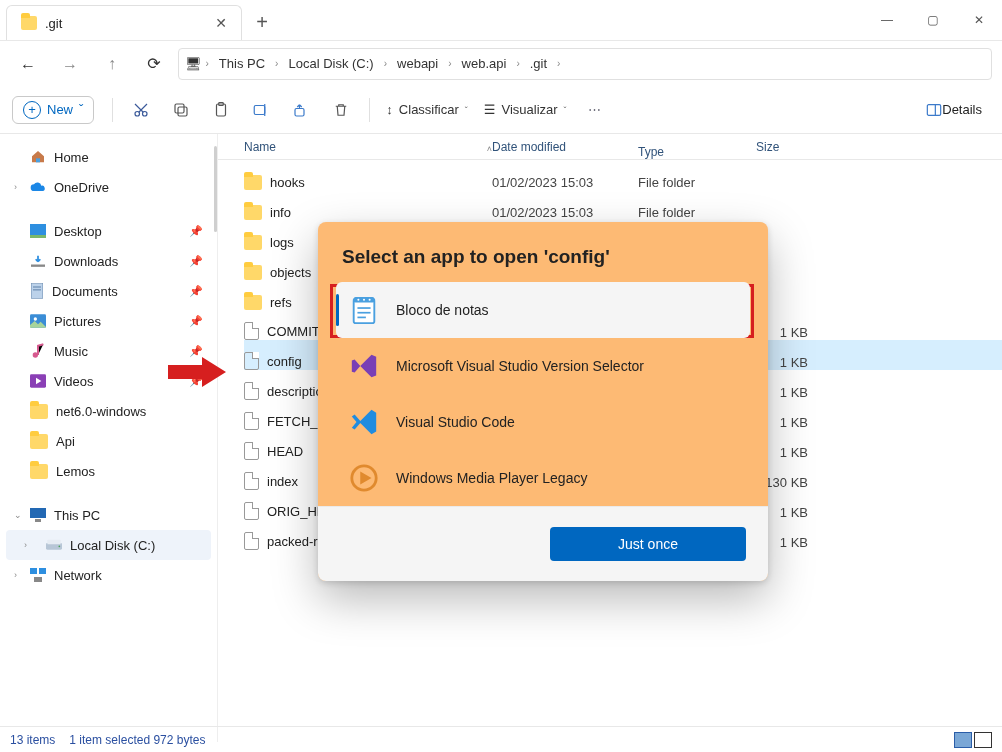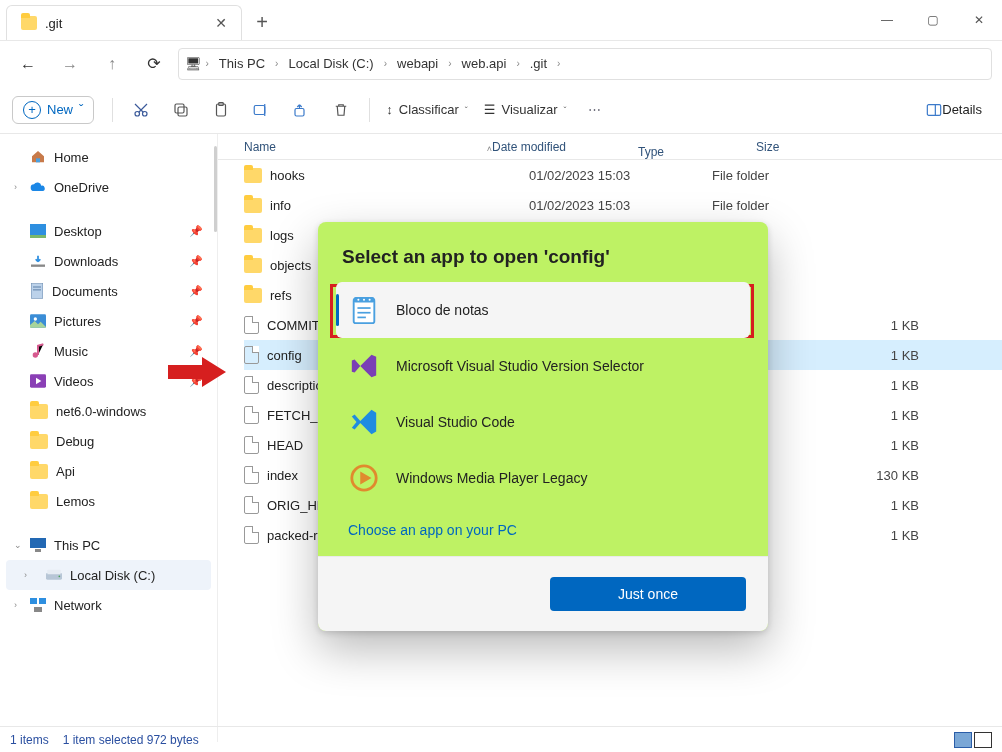--- a/index.html
+++ b/index.html
@@ -47,21 +47,21 @@
     .navgap { height: 14px; }
     .navgroup { position: relative; }
 
     .content { flex: 1; position: relative; display: flex; flex-direction: column; }
     .cols { height: 26px; display: flex; align-items: center; border-bottom: 1px solid #e8e8e8; font-size: 12px; color: #31537a; padding-left: 26px; }
     .col-name { width: 248px; display:flex; align-items:flex-end; }
     .col-date { width: 146px; }
     .col-type { width: 118px; margin-top: 10px; }
     .col-size { flex: 1; }
     .filelist { flex: 1; padding-left: 26px; }
-    .row { height: 30px; display: flex; align-items: center; gap: 37px; }
+    .row { height: 30px; display: flex; align-items: flex-end; }
     .row.sel { background: #d6eefe; }
     .c-name { width: 248px; display: flex; align-items: center; gap: 8px; }
     .c-date { width: 146px; color: #444; }
     .c-type { width: 118px; color: #444; }
     .c-size { width: 60px; text-align: right; color: #444; padding-right: 8px; }
 
     
     .status { position: absolute; left: 0; right: 0; bottom: 0; height: 26px; border-top: 1px solid #e8e8e8; display: flex; align-items: center; padding: 0 10px; gap: 14px; font-size: 12px; color: #2a4fa0; }
     .viewicons { margin-left: auto; display: flex; gap: 2px; }
     .vic { width: 18px; height: 16px; border: 1px solid #333; }
@@ -74,21 +74,21 @@
     .file-ic { width: 15px; height: 18px; border: 1.2px solid #999; border-radius: 2px; display:inline-block; position:relative; }
     .file-ic::after { content:""; position:absolute; right:-1px; top:-1px; width:6px; height:6px; background:#fff; border-left:1.2px solid #999; border-bottom:1.2px solid #999; }
 
     .sort-caret { font-size: 9px; color:#888; }
 
     
     .anno-arrow { position: absolute; left: 168px; top: 357px; z-index: 5; }
     .anno-arrow svg { display:block; }
 
     
-    .dialog { position: absolute; left: 318px; top: 222px; width: 450px; background: #bef264; border-radius: 8px; box-shadow: 0 18px 46px rgba(0,0,0,.28), 0 2px 6px rgba(0,0,0,.15); z-index: 10; padding: 0; }
+    .dialog { position: absolute; left: 318px; top: 222px; width: 450px; background: #fdba74; border-radius: 8px; box-shadow: 0 18px 46px rgba(0,0,0,.28), 0 2px 6px rgba(0,0,0,.15); z-index: 10; padding: 0; }
     .dialog h1 { font-size: 19px; font-weight: 600; padding: 24px 24px 14px; }
     .appopts { padding: 0 18px; }
     .appopt { display: flex; align-items: center; gap: 16px; height: 56px; padding: 0 12px; border-radius: 6px; position: relative; }
     .appopt.first { background: #f5f5f5; }
     .appopt.first::before { content:""; position:absolute; left:0; top:12px; bottom:12px; width:3px; background:#0067c0; border-radius:2px; }
     .appopt .appic { width: 32px; height: 32px; display:flex; align-items:center; justify-content:center; }
     .appopt .label { font-size: 14px; color: #222; text-align: center; }
     .chooselink { display:block; padding: 16px 30px 18px; color: #0067c0; font-size: 14px; }
     .dialog-foot { background: #f5f5f5; border-top: 1px solid #eaeaea; padding: 20px 22px; border-radius: 0 0 8px 8px; position: relative; }
     .justonce { float: right; width: 196px; height: 34px; background: #0067c0; color: #fff; border: none; border-radius: 4px; font-size: 14px; }
@@ -267,24 +267,20 @@
         </svg>
         <span>Videos</span>
         <span class="pin">📌</span>
       </div>
     <div class="navitem sm">
         <span class="folder-ic"></span>
         <span>net6.0-windows</span>
       </div>
     <div class="navitem sm">
         <span class="folder-ic"></span>
-        <span>Debug</span>
-      </div>
-    <div class="navitem sm">
-        <span class="folder-ic"></span>
         <span>Api</span>
       </div>
     <div class="navitem sm">
         <span class="folder-ic"></span>
         <span>Lemos</span>
       </div>
     <div class="navgap"></div>
     <div class="navgroup">
       <div class="navitem">
         <span class="exp">⌄</span>
@@ -493,26 +489,25 @@
     <div class="appopt">
       <div class="appic">
           <svg width="30" height="30" viewBox="0 0 32 32">
             <circle cx="16" cy="16" r="13" fill="none" stroke="#e08a2e" stroke-width="3"></circle>
             <path fill="#e08a2e" d="M12 9v14l12-7z"></path>
           </svg>
         </div>
       <span class="label">Windows Media Player Legacy</span>
     </div>
   </div>
-  <a class="chooselink">Choose an app on your PC</a>
   <div class="dialog-foot clearfix">
     <button class="justonce">Just once</button>
   </div>
 </div>
 
 <div class="status">
-  <span>1 items</span>
+  <span>13 items</span>
   <span>1 item selected  972 bytes</span>
   <div class="viewicons">
     <div class="vic active"></div>
     <div class="vic"></div>
   </div>
 </div>
 
 </body></html>

